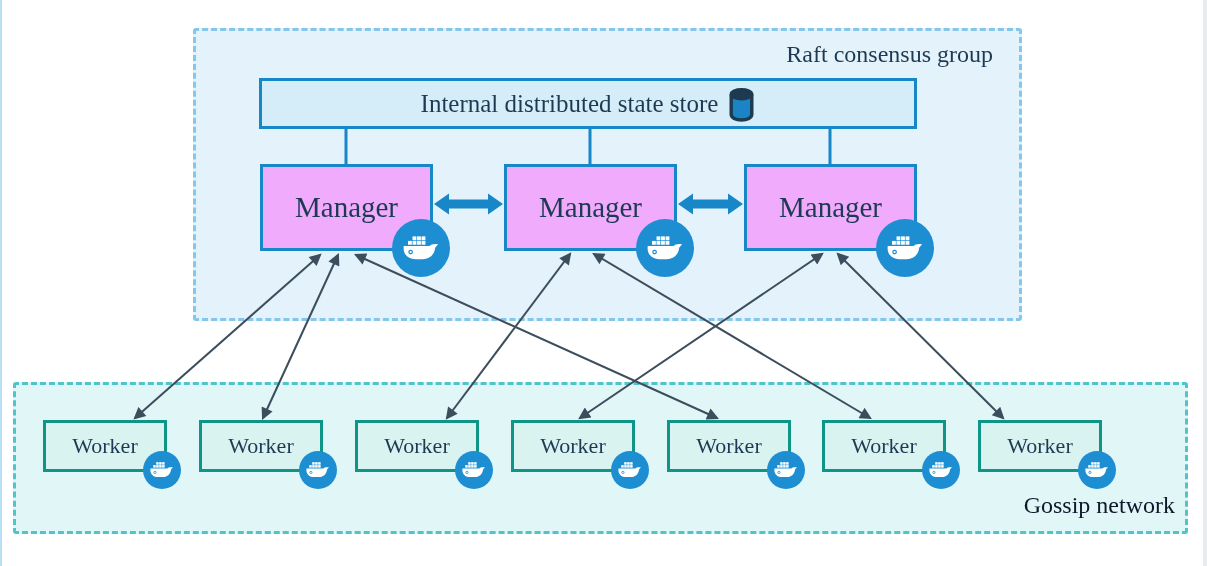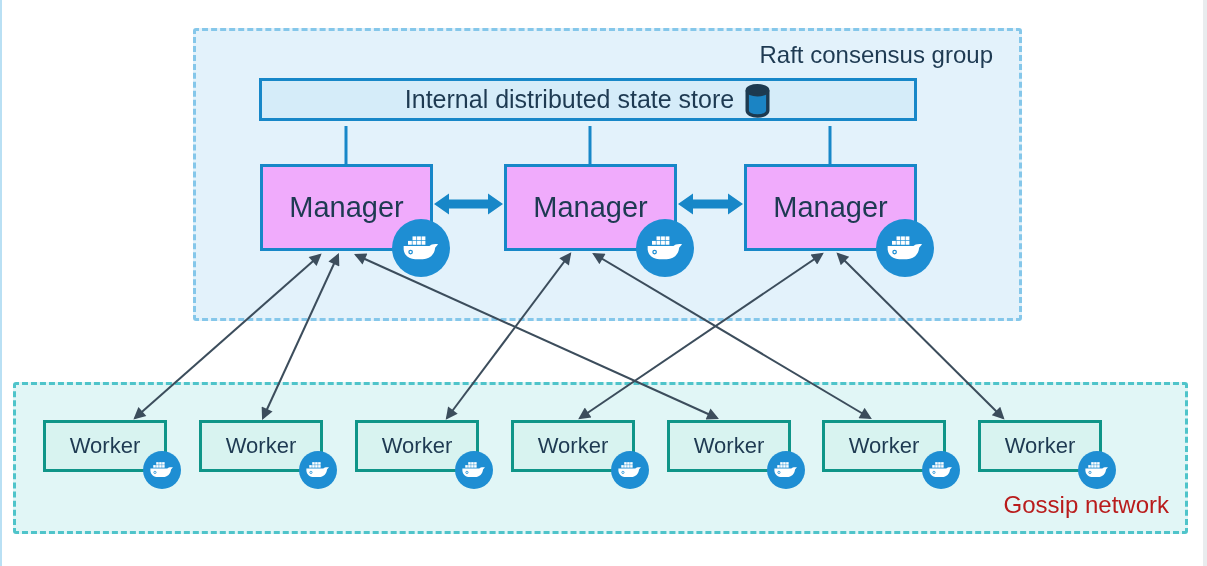--- a/index.html
+++ b/index.html
@@ -1,32 +1,32 @@
 <!DOCTYPE html>
 <html><head>
 <meta charset="utf-8">
 <style>
   html,body{margin:0;padding:0;background:#ffffff;}
   .canvas{position:relative;width:1207px;height:566px;background:#ffffff;overflow:hidden;
-          font-family:Liberation Sans, sans-serif;color:#1e3a52;}
+          font-family:Liberation Serif, serif;color:#1e3a52;}
   .canvas *{box-sizing:border-box;}
 
   
   .edge-left{position:absolute;left:0;top:0;width:2px;height:566px;background:#b9e0f4;}
   .edge-right{position:absolute;right:0;top:0;width:4px;height:566px;background:#e9ecee;}
 
   
   .group{position:absolute;border-radius:3px;}
   .raft{left:193px;top:28px;width:829px;height:293px;background:#e3f2fb;border:3px dashed #85c7ea;}
   .gossip{left:13px;top:382px;width:1175px;height:152px;background:#e1f6f6;border:3px dashed #4fc4ca;}
   .raft-label{position:absolute;top:10px;right:26px;font-size:24px;color:#1e3a52;}
-  .gossip-label{position:absolute;bottom:12px;right:16px;font-size:24px;color:#b91c1c;}
+  .gossip-label{position:absolute;bottom:12px;right:10px;font-size:24px;color:#0f172a;}
 
   
-  .store{position:absolute;left:259px;top:78px;width:658px;height:43px;background:#d5ecf9;
+  .store{position:absolute;left:259px;top:78px;width:658px;height:51px;background:#d5ecf9;
          border:3px solid #1787c8;display:flex;align-items:center;justify-content:center;gap:10px;}
   .store-label{font-size:25px;}
   .cyl{width:27px;height:35px;display:block;margin-top:1px;}
 
   
   .node{position:absolute;display:flex;align-items:center;justify-content:center;}
   .manager{width:173px;height:87px;top:164px;background:#f0abfc;border:3px solid #1787c8;font-size:29px;}
   .m1{left:260px;} .m2{left:504px;} .m3{left:744px;}
   .worker{width:124px;height:52px;top:420px;background:#d8f3f0;border:3px solid #0f9588;font-size:22px;}
   .w1{left:43px;} .w2{left:199px;} .w3{left:355px;} .w4{left:511px;}

